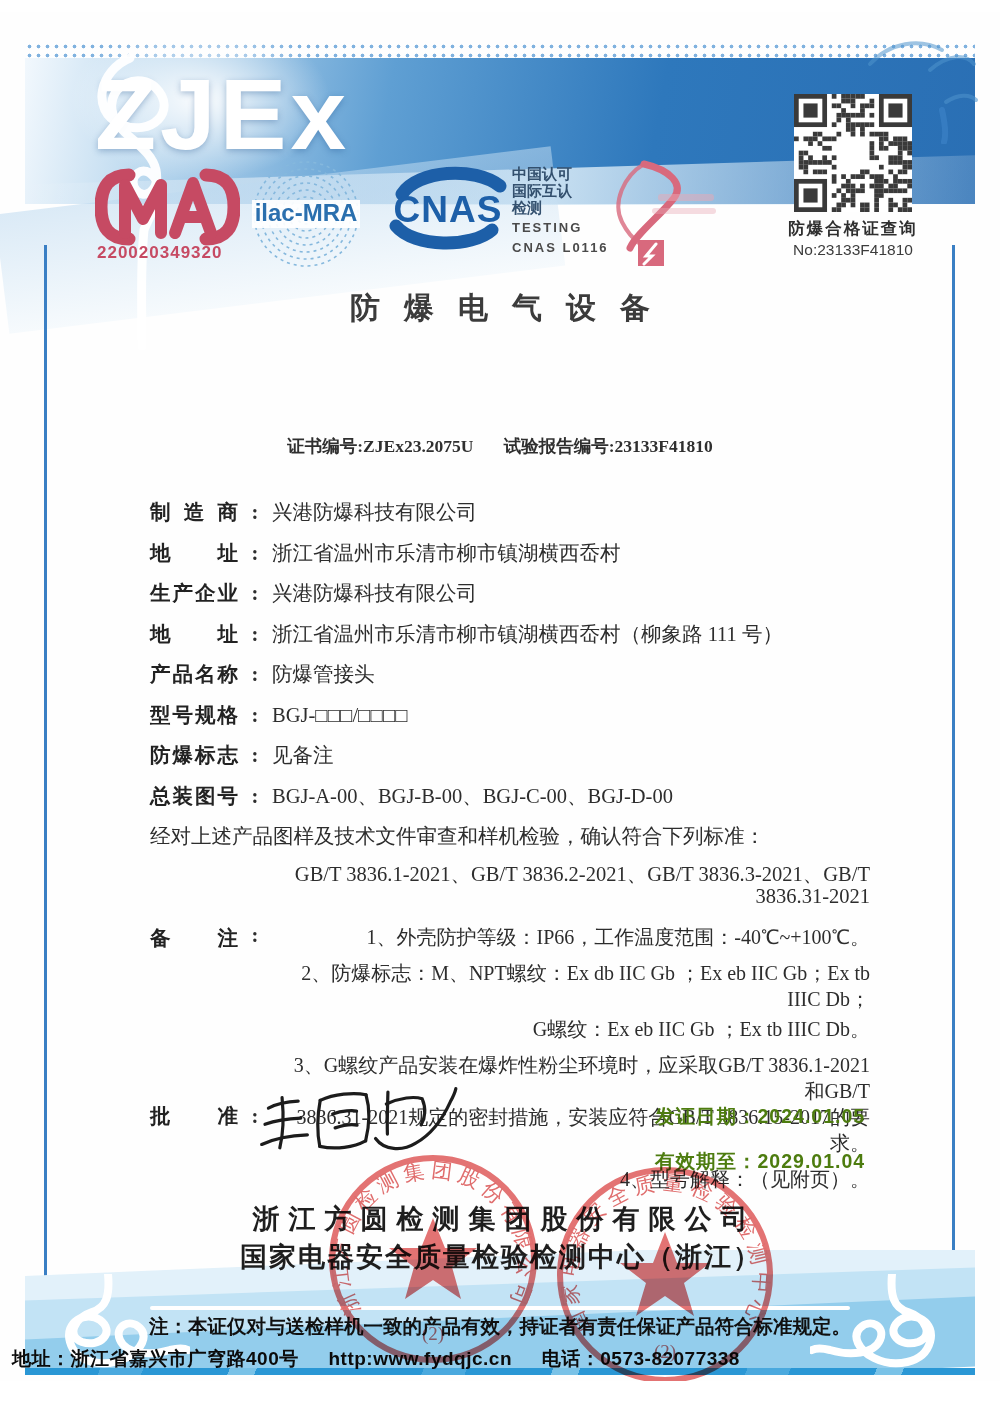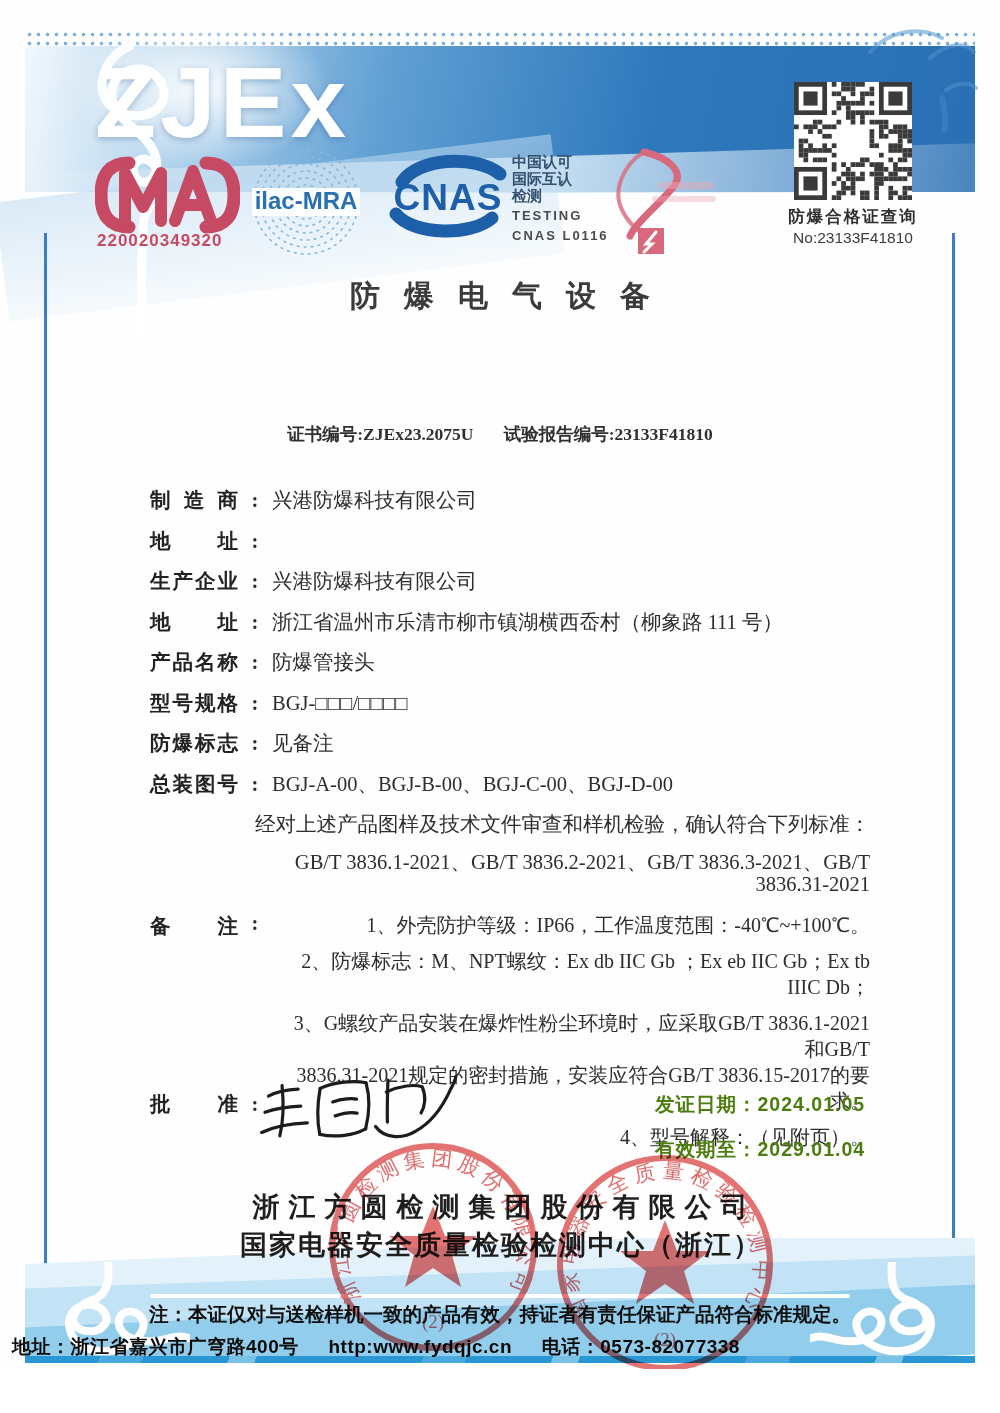--- a/index.html
+++ b/index.html
@@ -1,16 +1,16 @@
 <!DOCTYPE html>
 <html><head>
 <meta charset="utf-8">
 <style>
   html,body{margin:0;padding:0;background:#ffffff;}
-  .page{position:relative;width:1000px;height:1369px;margin:0 auto;background:#fefefe;overflow:hidden;
+  .page{position:relative;width:1000px;height:1369px;margin:12px auto;background:#fefefe;overflow:hidden;
         font-family:"Liberation Serif",serif;color:#2d2d2d;}
 
   
   .halftone{position:absolute;left:25px;top:30px;width:950px;height:56px;
     background-image:radial-gradient(#6aa4da 1.8px, rgba(255,255,255,0) 2.1px);
     background-size:9px 9px;opacity:.85;}
   .banner{position:absolute;left:25px;top:46px;width:950px;height:146px;
     background:linear-gradient(100deg,#f2f8fd 0%,#bcd9ef 14%,#5f9fd3 38%,#2e78bc 66%,#2a6fb4 100%);}
   .banner:after{content:"";position:absolute;left:0;bottom:-1px;width:100%;height:54px;
     background:linear-gradient(97deg,rgba(255,255,255,.0) 0%,rgba(255,255,255,.55) 30%,rgba(214,233,246,.9) 55%,rgba(255,255,255,.15) 100%);
@@ -48,21 +48,21 @@
     font-size:17.5px;font-weight:600;color:#2f2f2f;}
   .cert-line span{margin:0 13px;}
 
   
   .body-col{position:absolute;left:150px;top:489px;width:720px;z-index:2;font-size:20.5px;}
   .frow{display:flex;align-items:baseline;line-height:21px;margin-bottom:18.5px;}
   .jlabel{display:inline-flex;justify-content:space-between;width:88px;flex:0 0 88px;
     font-family:"Liberation Sans",sans-serif;font-weight:600;color:#222;}
   .colon{flex:0 0 34px;text-align:center;font-weight:600;}
   .fval{flex:1;color:#2d2d2d;}
-  .statement{margin:2px 0 16px 0;line-height:22px;text-align:right;}
+  .statement{margin:2px 0 16px 0;line-height:22px;}
   .standards{padding-left:105px;line-height:22px;margin-bottom:17px;text-align:right;}
   .remarks{display:flex;}
   .rnotes{flex:1;font-size:20px;line-height:26px;margin-left:0;}
   .rnotes .nline{margin-bottom:10px;text-align:right;}
   .rnotes .cont{padding-left:58px;margin-top:-6px;}
 
   
   .approval{position:absolute;left:150px;top:1093px;width:720px;z-index:2;font-size:20.5px;}
   .approval .frow{margin-bottom:0;}
   .sig{position:absolute;left:105px;top:-22px;}
@@ -382,20 +382,21 @@
         </span>
         <span class="colon">:</span>
       <span class="fval">兴港防爆科技有限公司</span>
     </div>
     <div class="frow">
       <span class="jlabel">
           <span>地</span>
           <span>址</span>
         </span>
         <span class="colon">:</span>
+      <span class="fval">浙江省温州市乐清市柳市镇湖横西岙村</span>
     </div>
     <div class="frow">
       <span class="jlabel">
           <span>生</span>
           <span>产</span>
           <span>企</span>
           <span>业</span>
         </span>
         <span class="colon">:</span>
       <span class="fval">兴港防爆科技有限公司</span>
@@ -454,20 +455,21 @@
 
     <div class="remarks">
       <span class="jlabel">
           <span>备</span>
           <span>注</span>
         </span>
         <span class="colon">:</span>
       <div class="rnotes">
         <div class="nline">1、外壳防护等级：IP66，工作温度范围：-40℃~+100℃。</div>
         <div class="nline">2、防爆标志：M、NPT螺纹：Ex db IIC Gb ；Ex eb IIC Gb；Ex tb IIIC Db；</div>
+        <div class="nline cont">G螺纹：Ex eb IIC Gb ；Ex tb IIIC Db。</div>
         <div class="nline" style="margin-bottom:0;">3、G螺纹产品安装在爆炸性粉尘环境时，应采取GB/T 3836.1-2021 和GB/T</div>
         <div class="nline">3836.31-2021规定的密封措施，安装应符合GB/T 3836.15-2017的要求。</div>
         <div class="nline">4、型号解释：（见附页）。</div>
       </div>
     </div>
   </div>
 
   <div class="approval">
     <div class="frow">
       <span class="jlabel">

